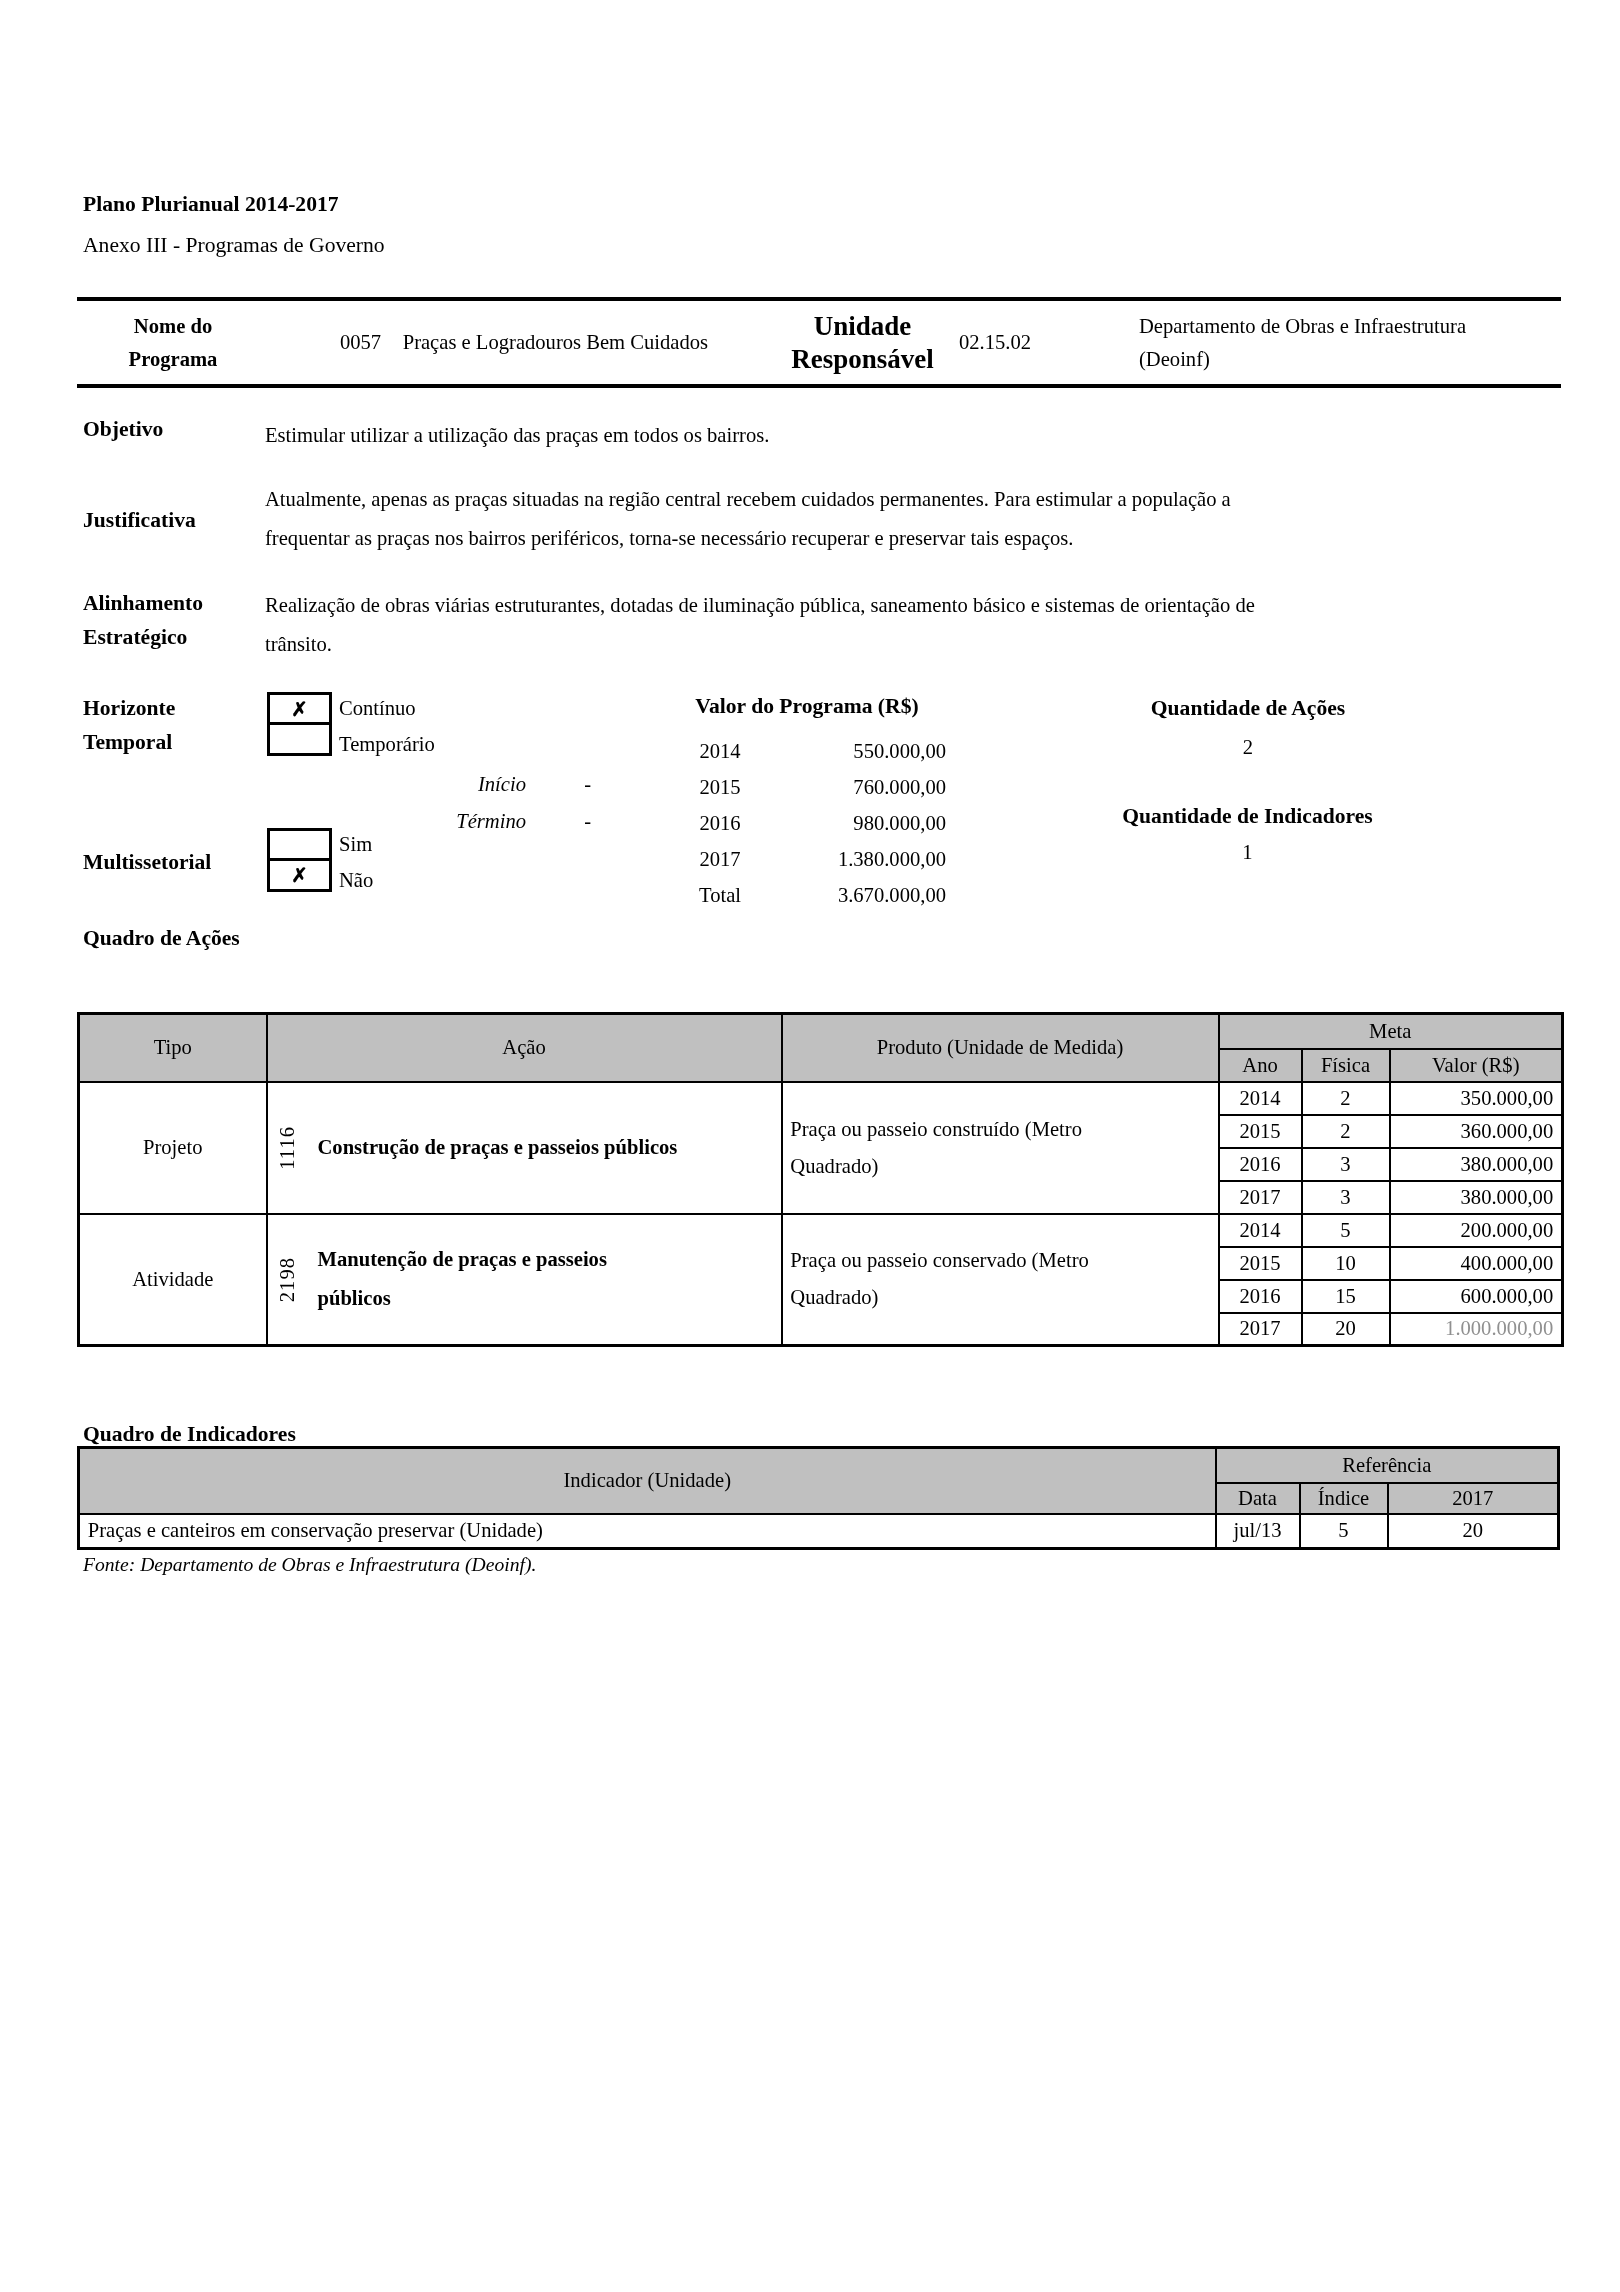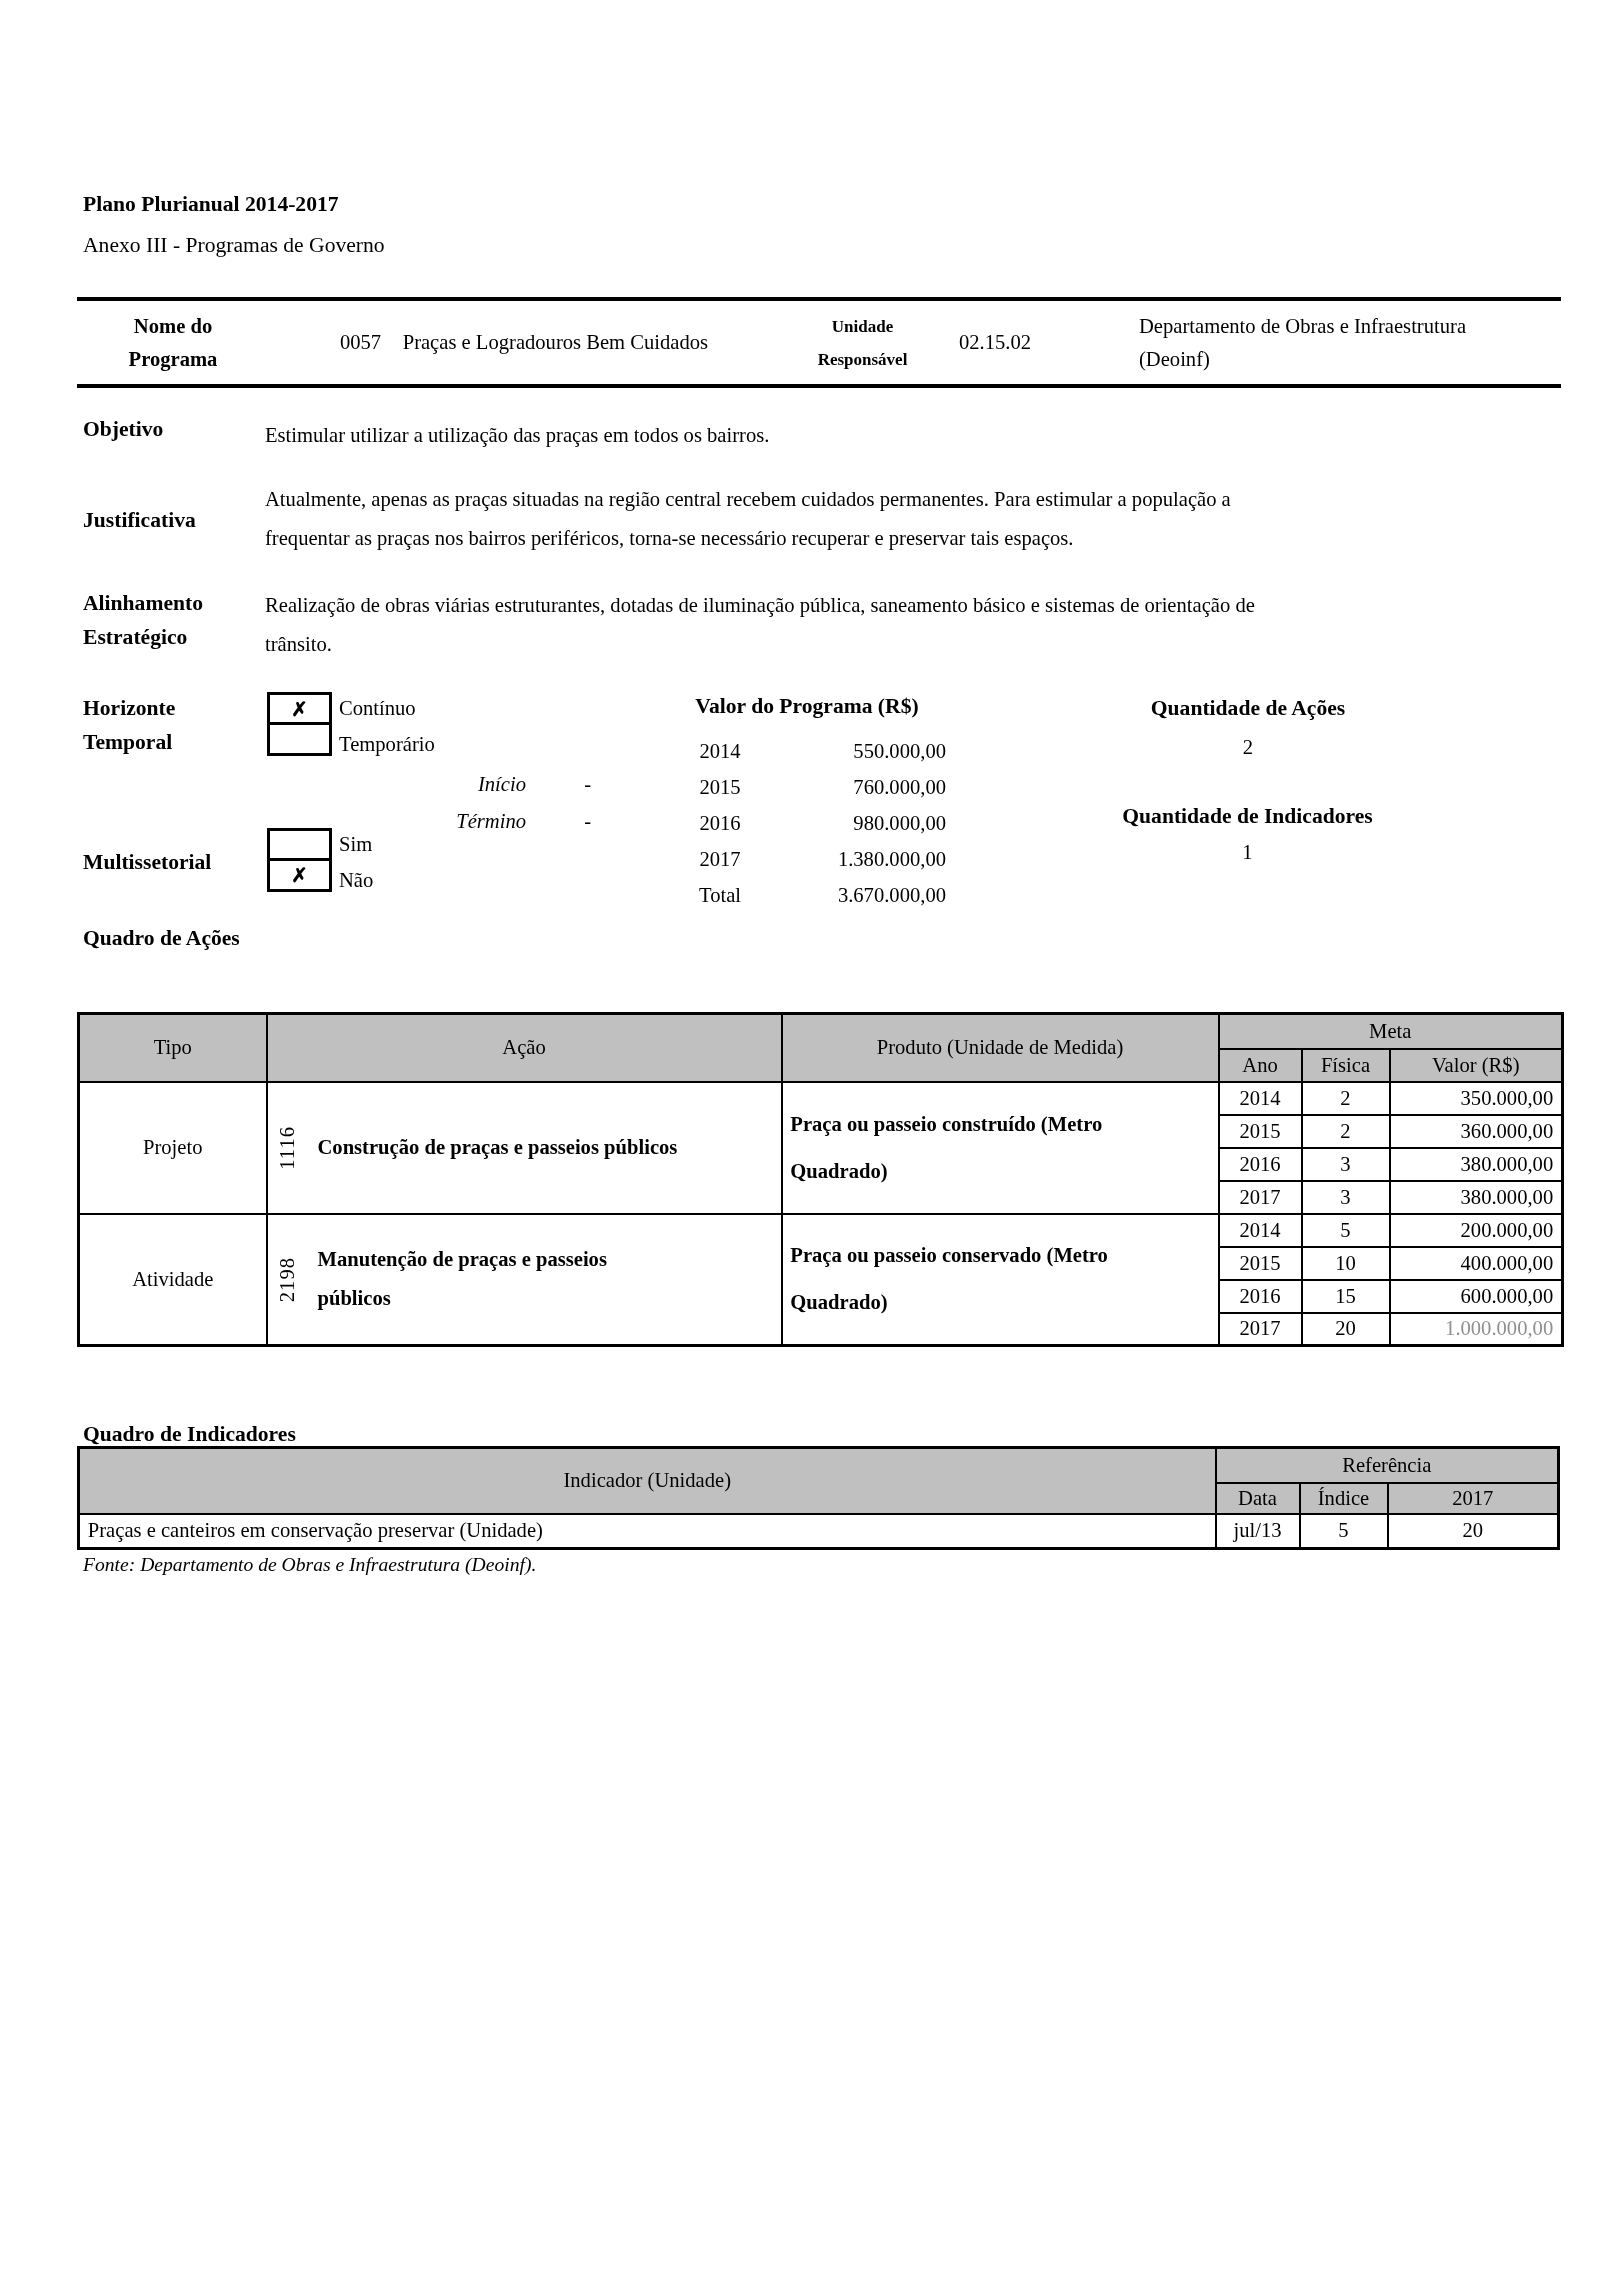--- a/index.html
+++ b/index.html
@@ -22,21 +22,21 @@
   
   #program-band{
     left:77px;top:297px;width:1484px;height:83px;
     border-top:4.9px solid #000;border-bottom:4.9px solid #000;
     display:flex;align-items:center;box-sizing:content-box;
   }
   #program-band .cell{display:flex;align-items:center;justify-content:center;height:100%;}
   #pb-name-label{width:192px;text-align:center;font-weight:bold;font-size:20.6px;line-height:33px;}
   #pb-program{width:510px;justify-content:flex-start;font-size:20.6px;}
   #pb-program .code{margin-right:21.6px;}
-  #pb-unit-label{width:167px;text-align:center;font-weight:bold;font-size:17px;line-height:33px;}
+  #pb-unit-label{width:167px;text-align:center;font-weight:bold;font-size:27px;line-height:33px;}
   #pb-unit-code{width:98px;font-size:20.6px;}
   #pb-unit-name{flex:1;justify-content:flex-start;font-size:20.6px;line-height:33px;}
 
   
   .sec-label{font-weight:bold;font-size:21.6px;line-height:34px;}
   .sec-text{font-size:20.6px;line-height:39px;}
   #objetivo-label{left:83px;top:412px;}
   #objetivo-text{left:265px;top:416px;width:1304px;}
   #justificativa-label{left:83px;top:503px;}
   #justificativa-text{left:265px;top:480px;width:1304px;}
@@ -94,21 +94,21 @@
   .tl{text-align:left;padding-left:7.8px;vertical-align:middle;}
   .h36{height:35px;margin-top:40px;} .h34{height:33px;} .h32{height:31px;}
   .gray-val{color:#909090;}
 
   .acao-cell-inner{display:flex;align-items:center;padding-left:9.8px;}
   .acao-code{
     writing-mode:vertical-rl;transform:rotate(180deg);
     font-size:20.6px;letter-spacing:1px;line-height:1;
   }
   .acao-text{margin-left:19.6px;width:372px;line-height:39px;font-weight:bold;}
-  .produto-cell{padding:3.9px 7.8px;line-height:47px;vertical-align:middle;font-weight:bold;}
+  .produto-cell{padding:3.9px 7.8px;line-height:37px;vertical-align:middle;}
 </style>
 </head>
 <body>
 
 <div id="doc-title" class="abs">Plano Plurianual 2014-2017</div>
 <div id="doc-subtitle" class="abs">Anexo III - Programas de Governo</div>
 
 <div id="program-band" class="abs">
   <div id="pb-name-label" class="cell pre">Nome do
 Programa</div>

